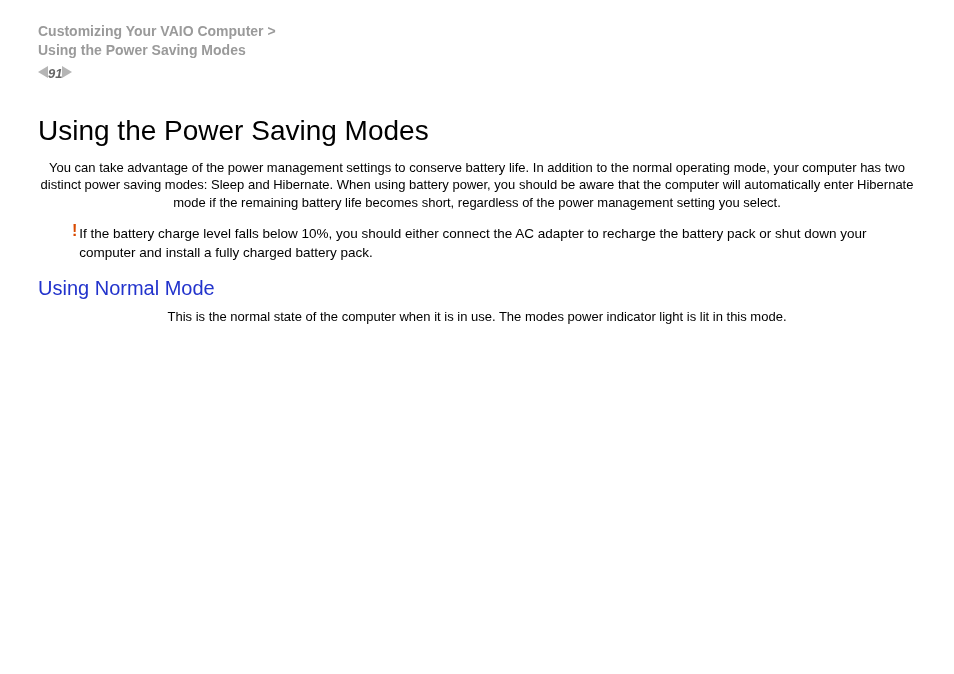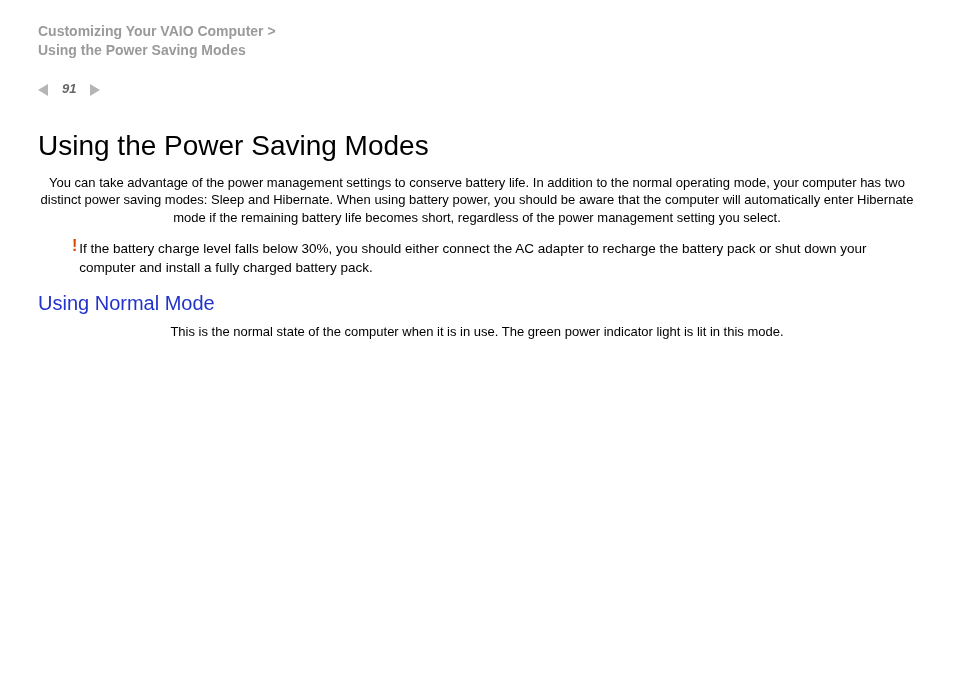--- a/index.html
+++ b/index.html
@@ -19,23 +19,23 @@
       flex-direction: column;
     }
     .breadcrumb {
       font-size: 14px;
       font-weight: bold;
       color: #9a9a9a;
       line-height: 1.35;
     }
     .pager {
       display: flex;
-      align-items: flex-end;
-      gap: 14px;
-      margin-top: 21px;
+      align-items: flex-start;
+      gap: 0;
+      margin-top: 6px;
     }
     .pager-num {
       font-size: 13px;
       font-weight: bold;
       font-style: italic;
       color: #666;
     }
     .arrow {
       width: 0;
       height: 0;
@@ -106,18 +106,18 @@
     <span class="arrow arrow-right"></span>
   </div>
 </div>
 
 <div class="content">
   <h1 class="title">Using the Power Saving Modes</h1>
   <p class="para">You can take advantage of the power management settings to conserve battery life. In addition to the normal operating mode, your computer has two distinct power saving modes: Sleep and Hibernate. When using battery power, you should be aware that the computer will automatically enter Hibernate mode if the remaining battery life becomes short, regardless of the power management setting you select.</p>
 
   <div class="warning">
     <span class="warn-icon">!</span>
-    <span class="warn-text">If the battery charge level falls below 30%, you should either connect the AC adapter to recharge the battery pack or shut down your computer and install a fully charged battery pack.</span>
+    <span class="warn-text">If the battery charge level falls below 10%, you should either connect the AC adapter to recharge the battery pack or shut down your computer and install a fully charged battery pack.</span>
   </div>
 
   <h2 class="subhead">Using Normal Mode</h2>
-  <p class="para">This is the normal state of the computer when it is in use. The green power indicator light is lit in this mode.</p>
+  <p class="para">This is the normal state of the computer when it is in use. The modes power indicator light is lit in this mode.</p>
 </div>
 
 </body></html>

